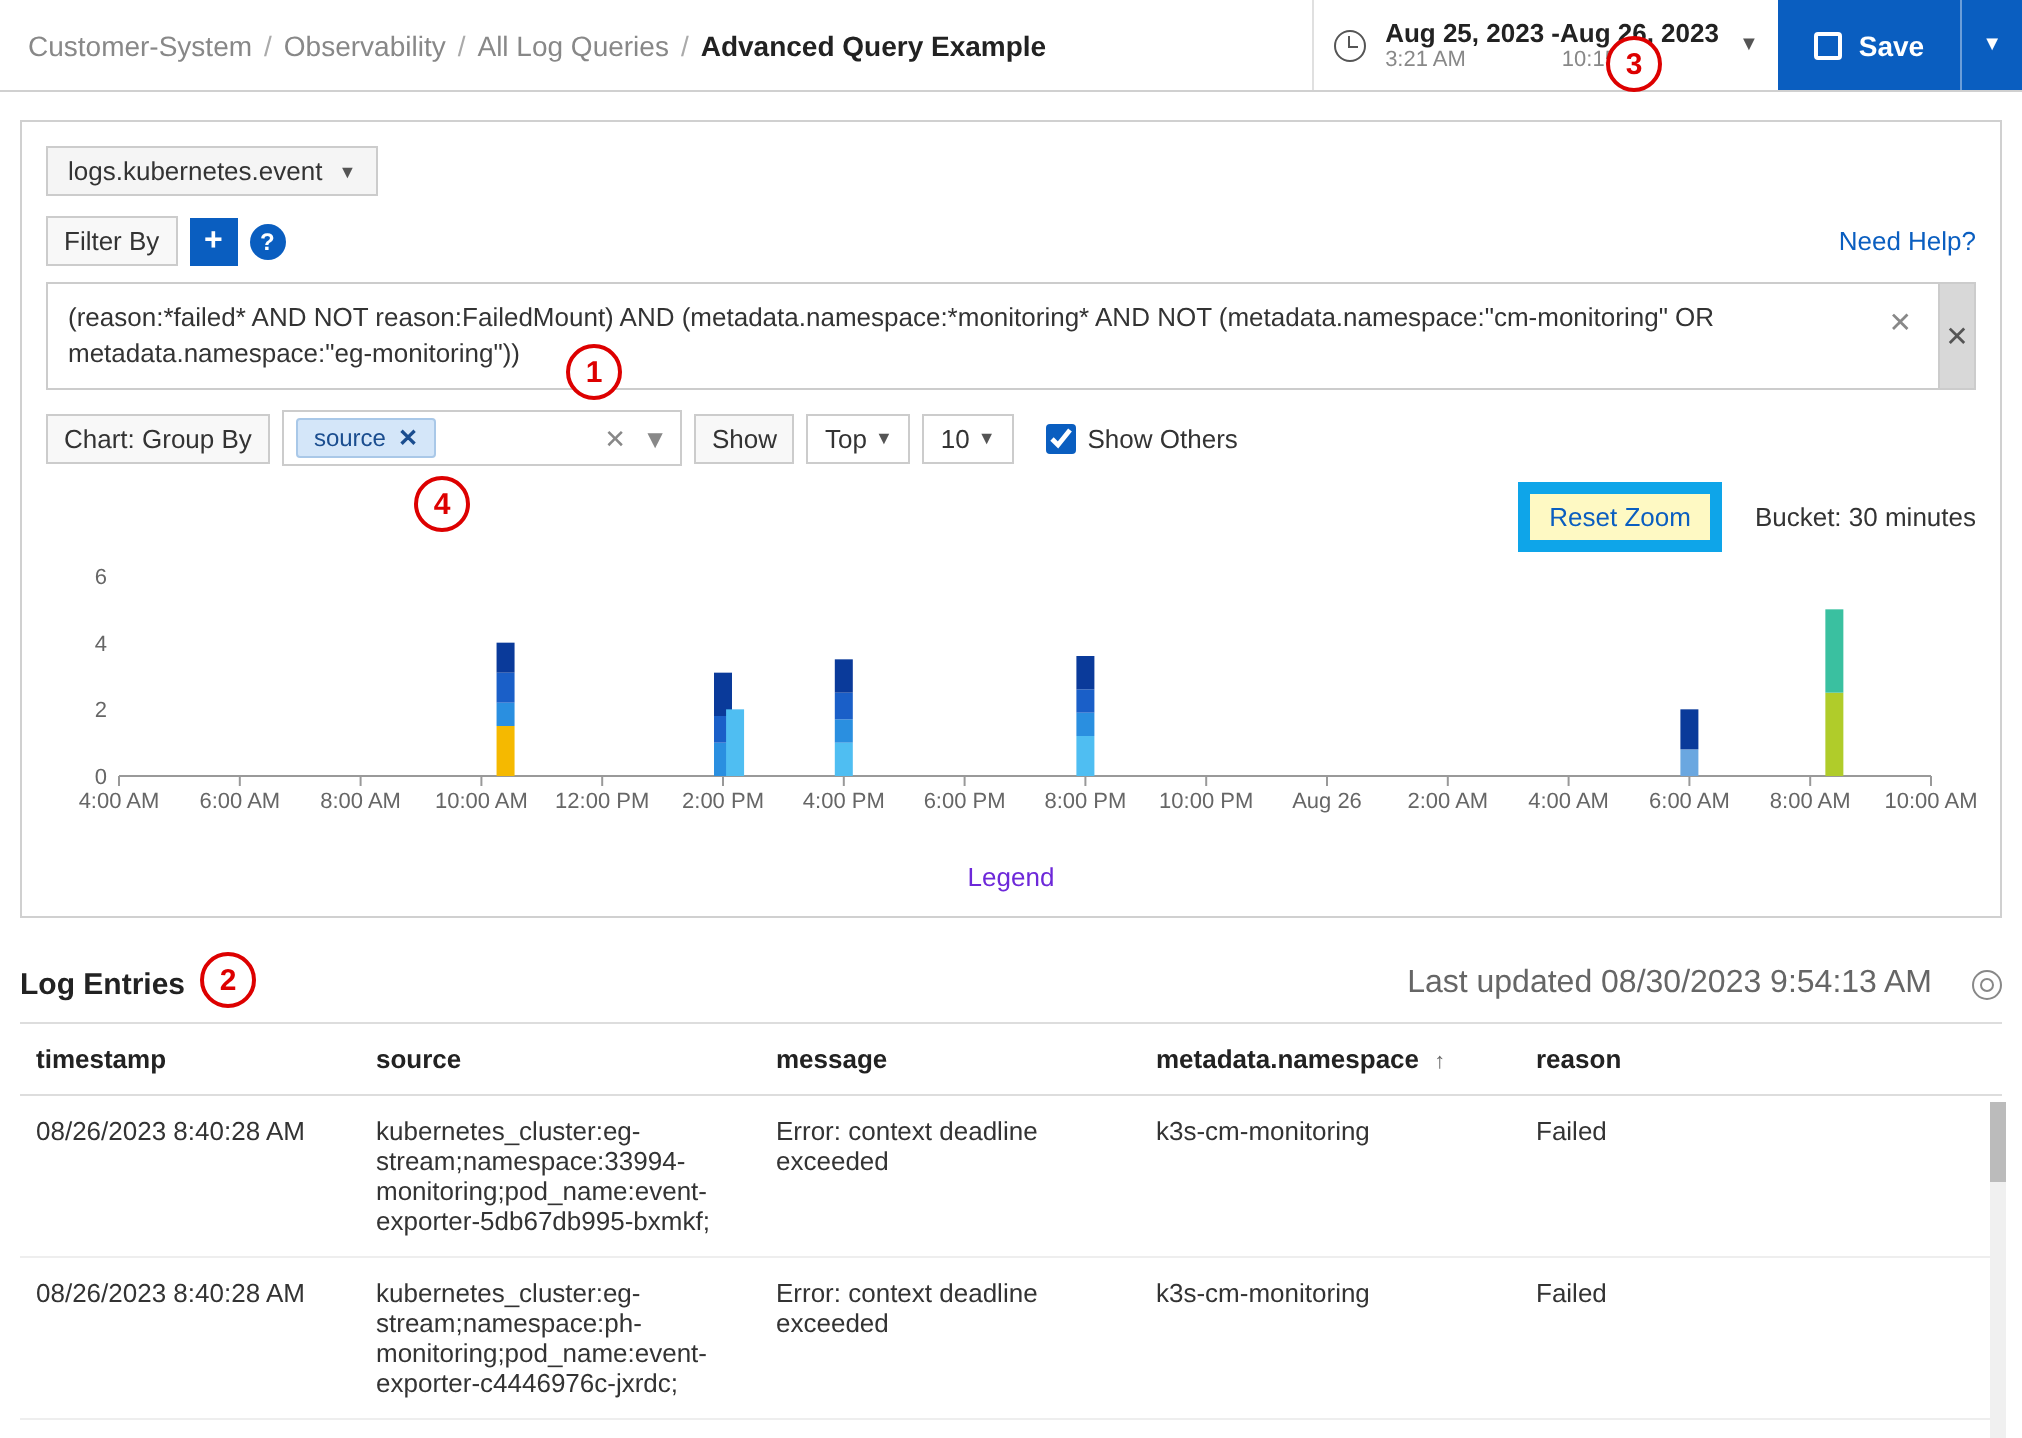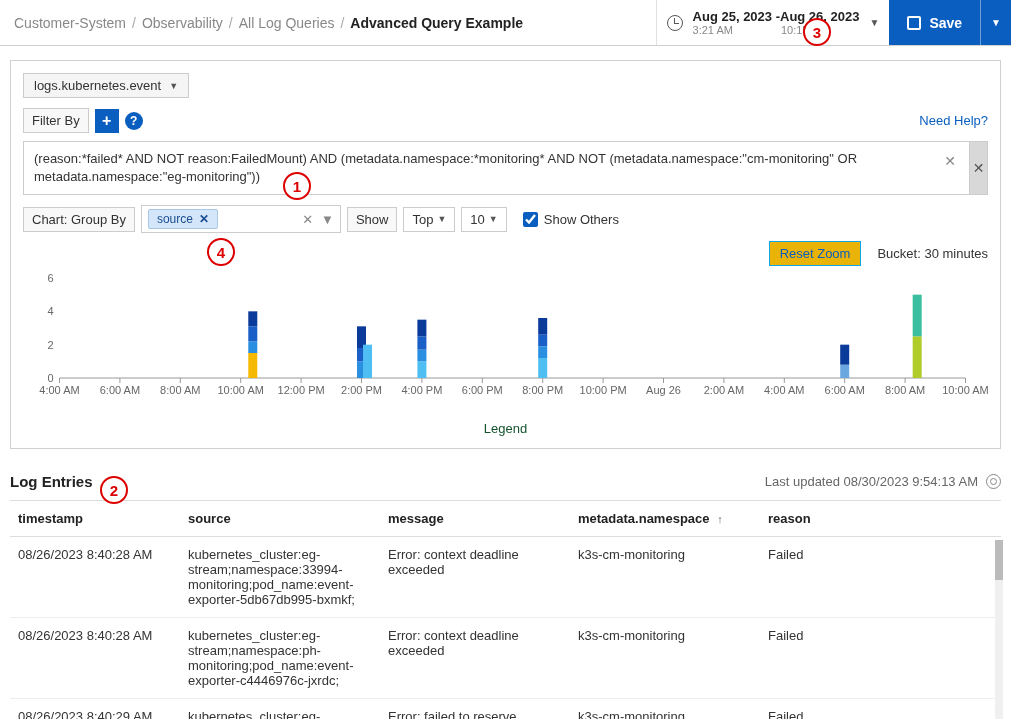--- a/index.html
+++ b/index.html
@@ -39,32 +39,32 @@
 .ctrl-label { border: 1px solid #ccc; padding: 4px 8px; background: #f8f8f8; }
 .tag-chip { background: #d4e6f9; border: 1px solid #a9c8e8; padding: 2px 8px; border-radius: 2px; display: flex; align-items: center; gap: 6px; font-size: 12px; color: #1a4d8f; }
 .tag-chip .x { cursor: pointer; color: #1a4d8f; font-weight: bold; }
 .groupby-wrap { border: 1px solid #ccc; padding: 3px 6px; display: flex; align-items: center; gap: 6px; min-width: 200px; justify-content: space-between; }
 .groupby-wrap .end { display:flex; align-items:center; gap:8px; color:#888; }
 .sel { border: 1px solid #ccc; padding: 4px 8px; background: #fff; display: flex; align-items: center; gap: 4px; cursor: pointer; text-align: right; }
 .sel .caret { font-size: 9px; color: #555; }
 .checkbox-row { display: flex; align-items: center; gap: 6px; margin-left: 10px; }
 .checkbox-row input { accent-color: #0a5ec0; width: 15px; height: 15px; }
 .zoom-row { display: flex; justify-content: flex-end; align-items: center; gap: 16px; margin-top: 8px; }
-.reset-zoom { color: #0a5ec0; border: 1px solid #0ea5e9; background: #eab308; padding: 4px 10px; cursor: pointer; font-size: 13px; }
+.reset-zoom { color: #0a5ec0; border: 6px solid #0ea5e9; background: #fef9c3; padding: 4px 10px; cursor: pointer; font-size: 13px; }
 .bucket { color: #333; font-size: 13px; }
 
 .chart-area { margin-top: 6px; }
 .chart-svg { width: 100%; height: 140px; }
 .axis-text { font-size: 11px; fill: #666; }
-.legend-link { text-align: center; color: #14532d; font-size: 13px; margin-top: 6px; cursor: pointer; }
+.legend-link { text-align: center; color: #6d28d9; font-size: 13px; margin-top: 6px; cursor: pointer; }
 
 .log-section { margin: 24px 10px 0 10px; }
 .log-header { display: flex; align-items: center; justify-content: space-between; margin-bottom: 10px; }
 .log-title { font-size: 15px; font-weight: 700; color: #222; }
-.last-updated { color: #666; font-size: 13px; display: flex; align-items: center; gap: 8px; }
+.last-updated { color: #666; font-size: 16px; display: flex; align-items: center; gap: 20px; }
 .gear { width: 15px; height: 15px; border: 1px solid #888; border-radius: 50%; position: relative; }
 .gear::before { content:""; position:absolute; width:5px; height:5px; border:1px solid #888; border-radius:50%; top:3px; left:3px;}
 
 .log-table { width: 100%; border-collapse: collapse; position: relative; }
 .log-table th { text-align: left; font-weight: 700; font-size: 13px; padding: 10px 8px; border-top: 1px solid #ddd; border-bottom: 1px solid #ddd; color: #222; }
 .log-table td { padding: 10px 8px; border-bottom: 1px solid #eee; vertical-align: top; font-size: 13px; color: #333; }
 .col-ts { width: 170px; }
 .col-src { width: 200px; }
 .col-msg { width: 190px; }
 .col-ns { width: 190px; }

